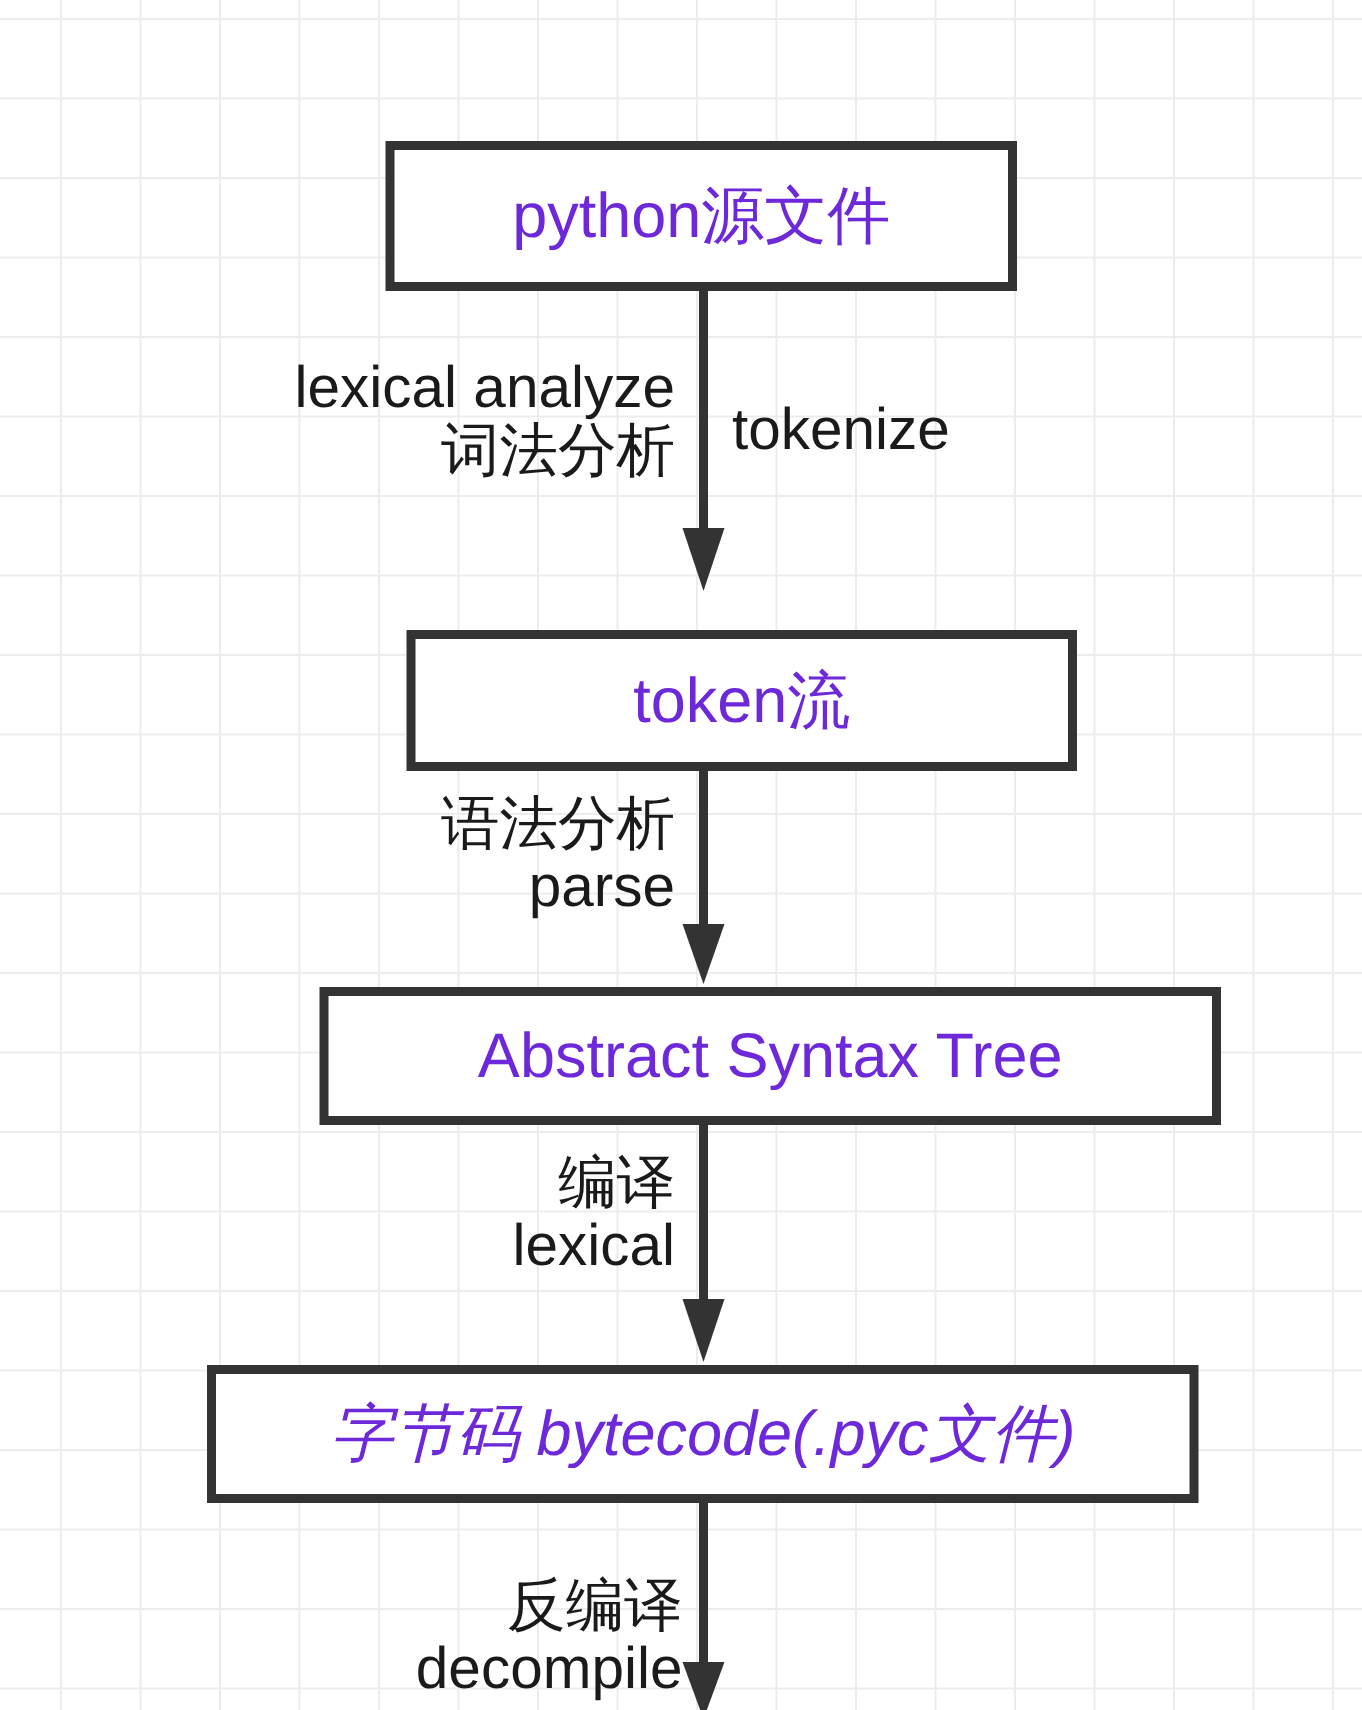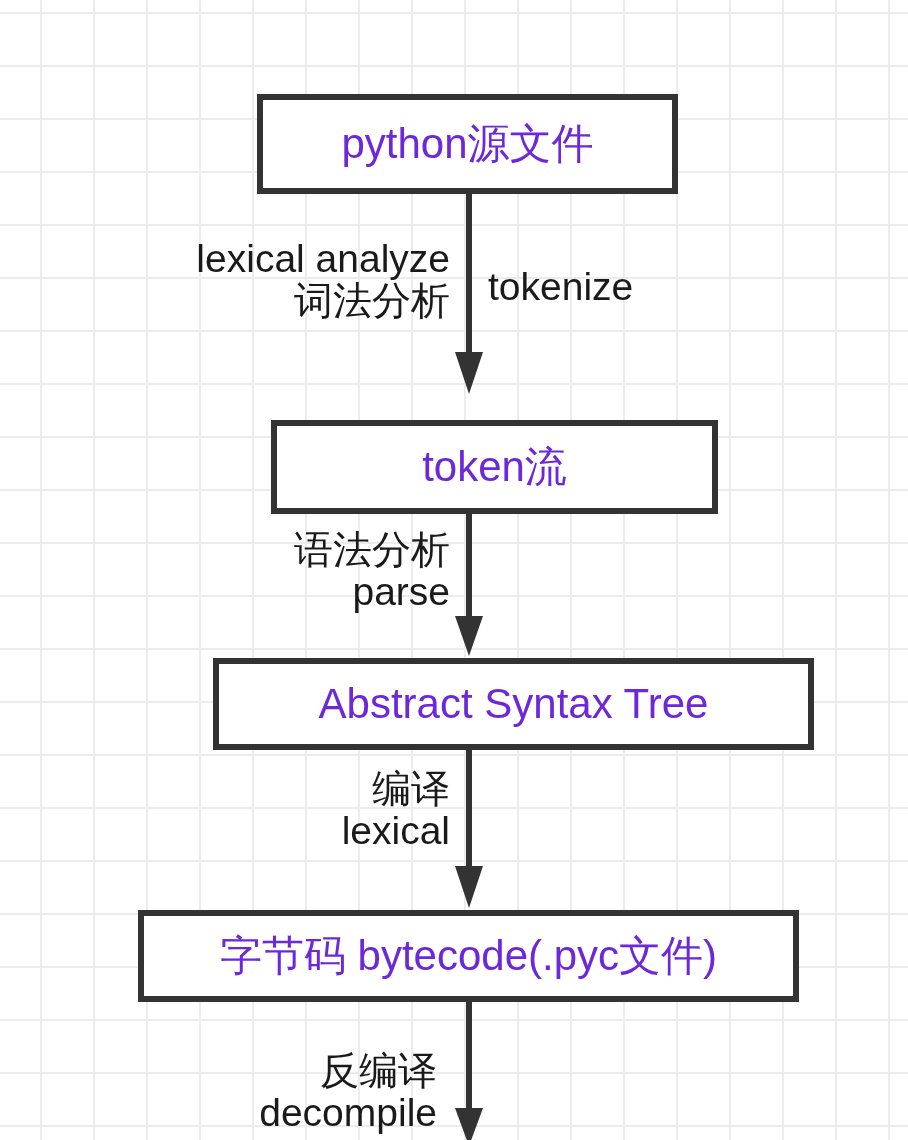--- a/index.html
+++ b/index.html
@@ -109,22 +109,22 @@
 
   <div class="node-box" style="left:167px; top:658px; width:601px; height:92px;margin-left:46px;">
     <span class="node-label">Abstract Syntax Tree</span>
   </div>
 
   <div class="edge-label right-align" style="left:185px; top:768px; width:265px;">
     <span class="lbl-line">编译</span>
     <span class="lbl-line">lexical</span>
   </div>
 
-  <div class="node-box" style="left:138px; top:910px; width:661px; height:92px;">
+  <div class="node-box" style="left:138px; top:910px; width:661px; height:92px;font-style:italic;">
     <span class="node-label">字节码 bytecode(.pyc文件)</span>
   </div>
 
-  <div class="edge-label right-align" style="left:172px; top:1050px; width:265px;">
+  <div class="edge-label right-align" style="left:190px; top:1050px; width:265px;">
     <span class="lbl-line">反编译</span>
     <span class="lbl-line">decompile</span>
   </div>
 
 </div>
 
 </body></html>

